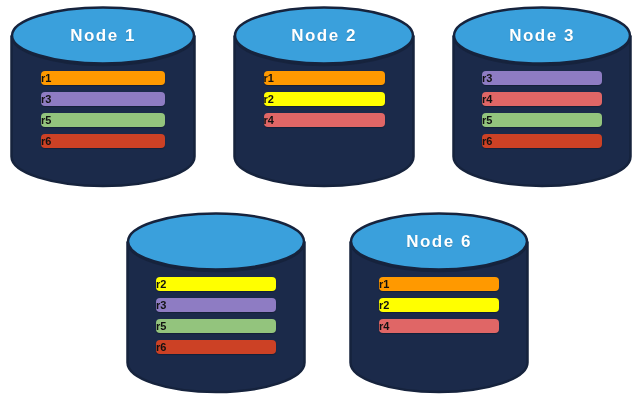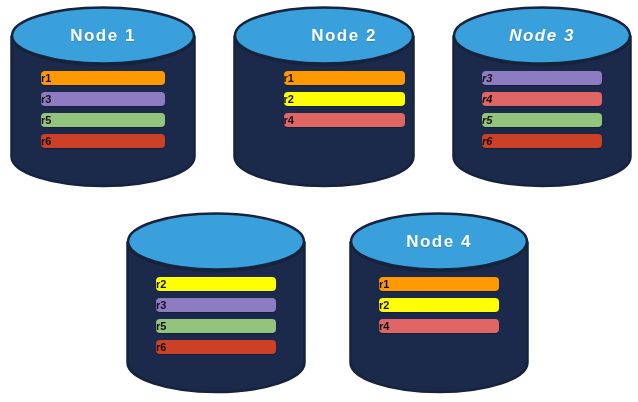--- a/index.html
+++ b/index.html
@@ -87,39 +87,39 @@
           <span class="replica-label">r3</span>
         </div>
         <div class="replica-bar" style="background: rgb(147, 196, 125); width: 124px;">
           <span class="replica-label">r5</span>
         </div>
         <div class="replica-bar" style="background: rgb(204, 65, 37); width: 124px;">
           <span class="replica-label">r6</span>
         </div>
       </div>
     </div>
-    <div class="node" style="left: 233px; top: 6px; width: 182px; height: 180px; padding-left: 40px;">
+    <div class="node" style="left: 233px; top: 6px; width: 182px; height: 180px;">
       <svg class="cyl-svg" width="182" height="180" viewBox="0 0 182 180">
         <path d="M 1.5 29.5 L 1.5 150.5 A 89.5 29.5 0 0 0 180.5 150.5 L 180.5 29.5 A 89.5 29.5 0 0 1 1.5 29.5 Z" fill="#1B2A4A" stroke="#16233D" stroke-width="2.5"></path>
         <ellipse cx="91" cy="29.5" rx="89" ry="28" fill="#3AA0DC" stroke="#16233D" stroke-width="2.5"></ellipse>
       </svg>
       <div class="node-title" style="top: 19.5px;">Node  2</div>
       <div class="replica-stack" style="top: 65px;">
         <div class="replica-bar" style="background: rgb(255, 153, 0); width: 121px;">
           <span class="replica-label">r1</span>
         </div>
         <div class="replica-bar" style="background: rgb(255, 255, 0); width: 121px;">
           <span class="replica-label">r2</span>
         </div>
         <div class="replica-bar" style="background: rgb(224, 102, 102); width: 121px;">
           <span class="replica-label">r4</span>
         </div>
       </div>
     </div>
-    <div class="node" style="left: 452px; top: 6px; width: 180px; height: 180px; font-style: italic;">
+    <div class="node" style="left: 452px; top: 6px; width: 180px; height: 180px;">
       <svg class="cyl-svg" width="180" height="180" viewBox="0 0 180 180">
         <path d="M 1.5 29.5 L 1.5 150.5 A 88.5 29.5 0 0 0 178.5 150.5 L 178.5 29.5 A 88.5 29.5 0 0 1 1.5 29.5 Z" fill="#1B2A4A" stroke="#16233D" stroke-width="2.5"></path>
         <ellipse cx="90" cy="29.5" rx="88" ry="28" fill="#3AA0DC" stroke="#16233D" stroke-width="2.5"></ellipse>
       </svg>
       <div class="node-title" style="top: 19.5px;">Node  3</div>
       <div class="replica-stack" style="top: 65px;">
         <div class="replica-bar" style="background: rgb(142, 124, 195); width: 120px;">
           <span class="replica-label">r3</span>
         </div>
         <div class="replica-bar" style="background: rgb(224, 102, 102); width: 120px;">
@@ -151,21 +151,21 @@
         <div class="replica-bar" style="background: rgb(204, 65, 37); width: 120px;">
           <span class="replica-label">r6</span>
         </div>
       </div>
     </div>
     <div class="node" style="left: 349px; top: 212px; width: 180px; height: 180px;">
       <svg class="cyl-svg" width="180" height="180" viewBox="0 0 180 180">
         <path d="M 1.5 29.5 L 1.5 150.5 A 88.5 29.5 0 0 0 178.5 150.5 L 178.5 29.5 A 88.5 29.5 0 0 1 1.5 29.5 Z" fill="#1B2A4A" stroke="#16233D" stroke-width="2.5"></path>
         <ellipse cx="90" cy="29.5" rx="88" ry="28" fill="#3AA0DC" stroke="#16233D" stroke-width="2.5"></ellipse>
       </svg>
-      <div class="node-title" style="top: 19.5px;">Node  4</div>
+      <div class="node-title" style="top: 19.5px;">Node  6</div>
       <div class="replica-stack" style="top: 65px;">
         <div class="replica-bar" style="background: rgb(255, 153, 0); width: 120px;">
           <span class="replica-label">r1</span>
         </div>
         <div class="replica-bar" style="background: rgb(255, 255, 0); width: 120px;">
           <span class="replica-label">r2</span>
         </div>
         <div class="replica-bar" style="background: rgb(224, 102, 102); width: 120px;">
           <span class="replica-label">r4</span>
         </div>

